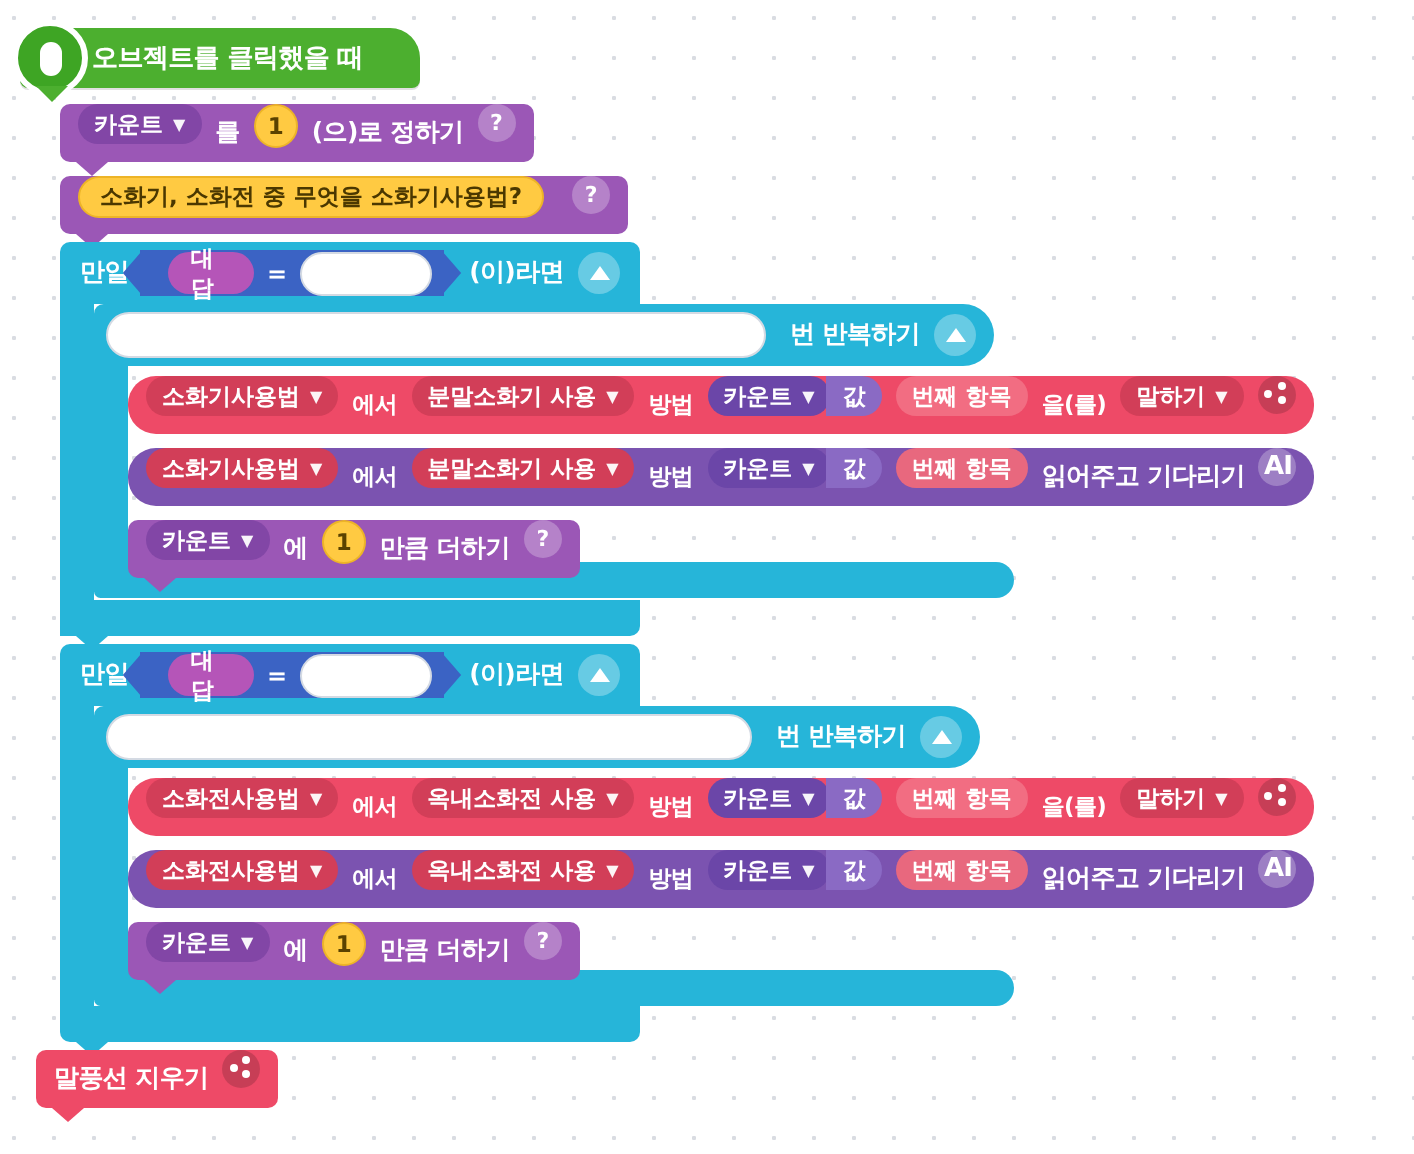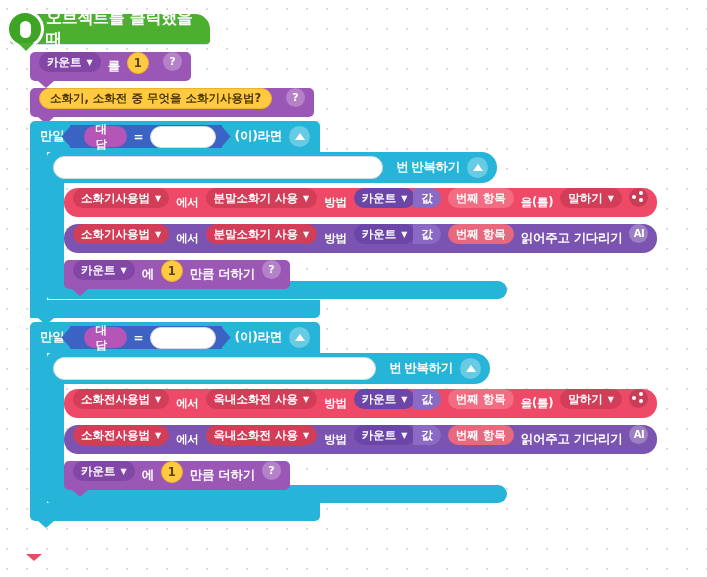--- a/index.html
+++ b/index.html
@@ -30,21 +30,21 @@
 
   
   .hat{
     position:absolute;left:10px;top:14px;
     height:30px;width:200px;
     background:#4CAF2F;
     border-radius:15px 15px 4px 4px;
     display:flex;align-items:center;
     box-shadow:0 1px 0 rgba(0,0,0,.12);
   }
-  .hat .label{margin-left:36px;font-size:16px;color:#fff;font-weight:bold;letter-spacing:-.3px;}
+  .hat .label{margin-left:36px;font-size:13px;color:#fff;font-weight:bold;letter-spacing:-.3px;}
   .hat-bulb{
     position:absolute;left:-4px;top:-4px;
     width:38px;height:38px;border-radius:50%;
     background:#3EA524;border:3px solid #fff;
     box-sizing:border-box;
     display:flex;align-items:center;justify-content:center;
   }
   .hat-bulb .in{width:11px;height:17px;border-radius:6px;background:#fff;}
   .hat-notch{
     position:absolute;left:18px;top:44px;width:16px;height:8px;
@@ -101,21 +101,21 @@
 
   .gap{width:7px;height:1px;flex:0 0 auto;}
 
   
   .badge{
     width:19px;height:19px;border-radius:50%;
     display:flex;align-items:center;justify-content:center;
     font-size:11px;font-weight:bold;color:#fff;flex:0 0 auto;
   }
   .badge-q{background:rgba(255,255,255,.26);}
-  .badge-ai{background:rgba(255,255,255,.26);font-size:10px;letter-spacing:-.5px;}
+  .badge-ai{background:rgba(255,255,255,.26);font-size:13px;letter-spacing:-.5px;}
   .badge-dot{background:rgba(0,0,0,.16);position:relative;}
   .badge-dot i{position:absolute;width:4px;height:4px;border-radius:50%;background:#fff;}
   .badge-dot i:nth-child(1){left:3.5px;top:6.5px;}
   .badge-dot i:nth-child(2){left:10px;top:3px;}
   .badge-dot i:nth-child(3){left:10px;top:10px;}
 
   
   .cwrap{position:absolute;}
   .chead{
     position:absolute;left:0;top:0;height:31px;
@@ -156,21 +156,21 @@
     content:"";width:0;height:0;
     border-left:5px solid transparent;border-right:5px solid transparent;
     border-bottom:7px solid #fff;
   }
 
   
   .rpt-head{
     position:absolute;height:31px;background:#26B5D9;
     border-radius:5px 16px 16px 0;
     display:flex;align-items:center;justify-content:flex-end;
-    padding-right:9px;box-sizing:border-box;font-family:Liberation Serif, serif;
+    padding-right:9px;box-sizing:border-box;
   }
   .rpt-input{
     position:absolute;left:6px;top:4px;height:23px;
     background:#fff;border-radius:12px;border:1px solid #d4dae3;box-sizing:border-box;
   }
   .cfoot-r{border-radius:0 14px 14px 5px;}
 </style>
 </head>
 <body>
 
@@ -186,20 +186,21 @@
   </div>
   <div class="hat-notch" style="left:18px;top:43px;"></div>
 
   <div class="blk purple" style="left:30px;top:52px;height:29px;">
     <span class="pill pill-purple drop">카운트</span>
     <span class="gap"></span>
     <span class="txt">를</span>
     <span class="gap"></span>
     <span class="num">1</span>
     <span class="gap"></span>
+    <span class="txt">(으)로 정하기</span>
     <span class="gap"></span>
     <span class="badge badge-q">?</span>
   </div>
   <div class="nub" style="left:38px;top:81px;background:#9B57B6;"></div>
 
   <div class="blk purple" style="left:30px;top:88px;height:29px;">
     <span class="strfield">소화기, 소화전 중 무엇을 소화기사용법?</span>
     <span class="gap"></span>
     <span class="gap"></span>
     <span class="badge badge-q">?</span>
@@ -371,15 +372,24 @@
     <span class="txt">에</span>
     <span class="gap"></span>
     <span class="num">1</span>
     <span class="gap"></span>
     <span class="txt">만큼 더하기</span>
     <span class="gap"></span>
     <span class="badge badge-q">?</span>
   </div>
   <div class="nub" style="left:72px;top:490px;background:#9B57B6;"></div>
 
+  <div class="blk pink" style="left:18px;top:525px;height:29px;border-radius:5px;">
+    <span class="txt">말풍선 지우기</span>
+    <span class="gap"></span>
+    <span class="badge badge-dot">
+        <i></i>
+        <i></i>
+        <i></i>
+      </span>
+  </div>
   <div class="nub" style="left:26px;top:554px;background:#EE4A67;"></div>
 
 </div>
 
 </body></html>

